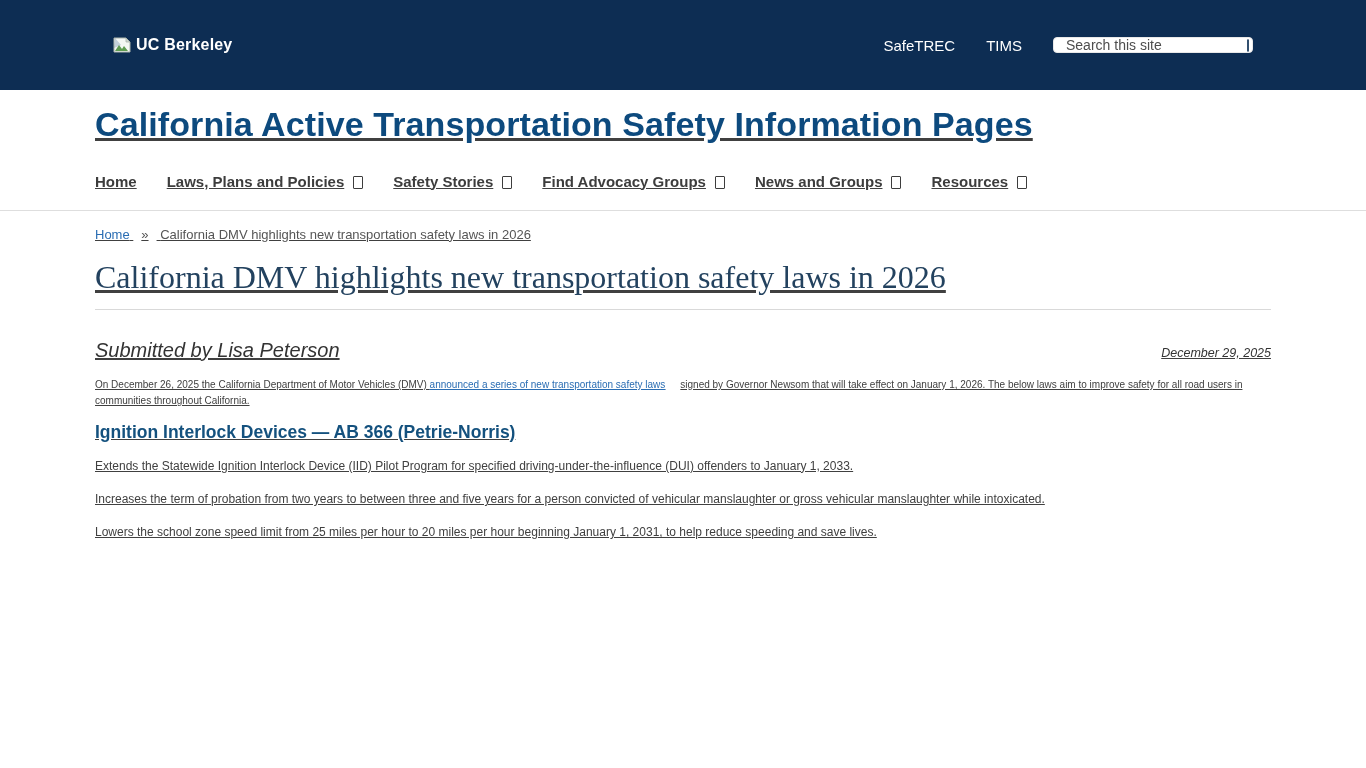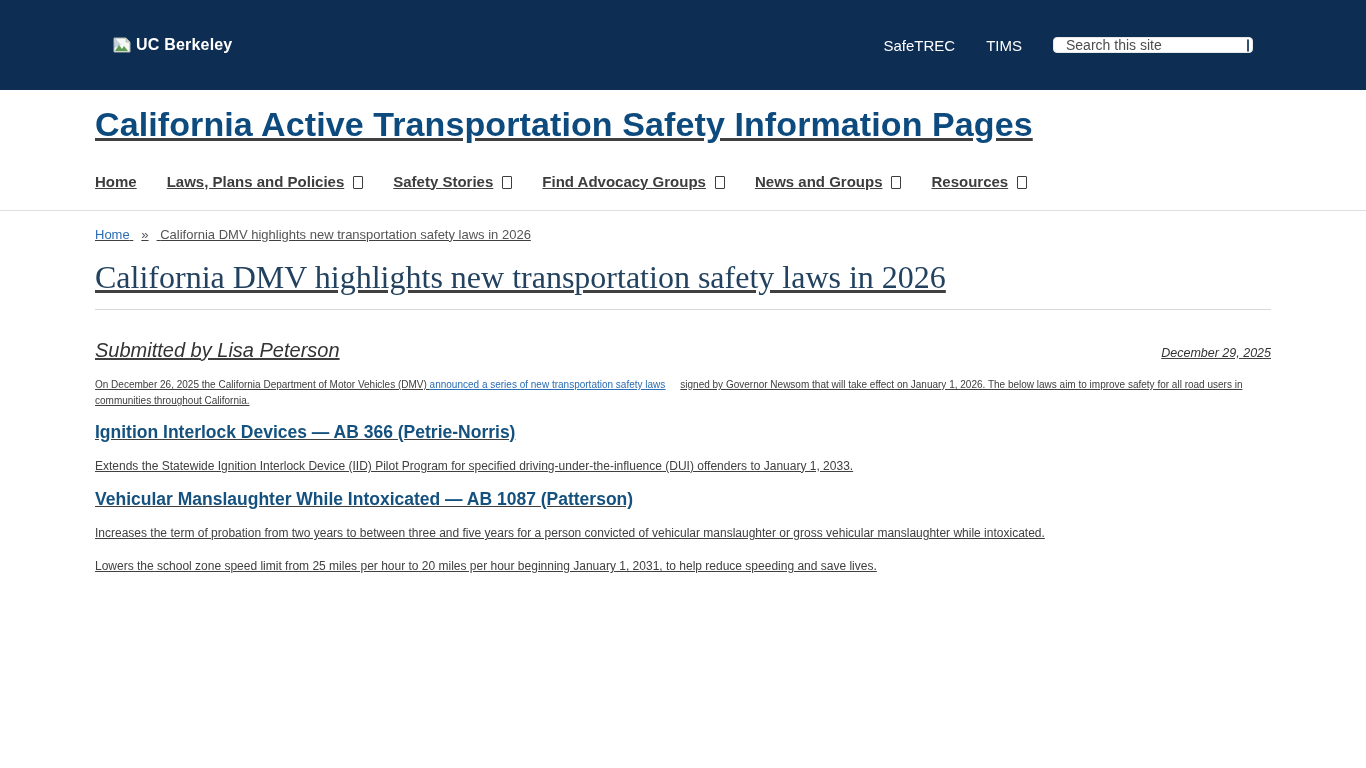--- a/index.html
+++ b/index.html
@@ -167,21 +167,20 @@
 
 
   <p class="body-p"><span>On December 26, 2025 the California Department of Motor Vehicles (DMV) </span><a>announced a series of new transportation safety laws</a><span class="gap-before">signed by Governor Newsom that will take effect on January 1, 2026. The below laws aim to improve safety for all road users in communities throughout California.</span></p>
 
   <section>
     <h3 class="law-heading">Ignition Interlock Devices — AB 366 (Petrie-Norris)</h3>
     <p class="law-body">Extends the Statewide Ignition Interlock Device (IID) Pilot Program for specified driving-under-the-influence (DUI) offenders to January 1, 2033.</p>
   </section>
 
   <section>
-    <h3 class="law-heading">Vehicular Manslaughter While Intoxicated — AB 1087 (Patterson)</h3>
     <p class="law-body">Increases the term of probation from two years to between three and five years for a person convicted of vehicular manslaughter or gross vehicular manslaughter while intoxicated.</p>
   </section>
 
   <section>
     <p class="law-body">Lowers the school zone speed limit from 25 miles per hour to 20 miles per hour beginning January 1, 2031, to help reduce speeding and save lives.</p>
   </section>
 
 </main>
 
 </body></html>

